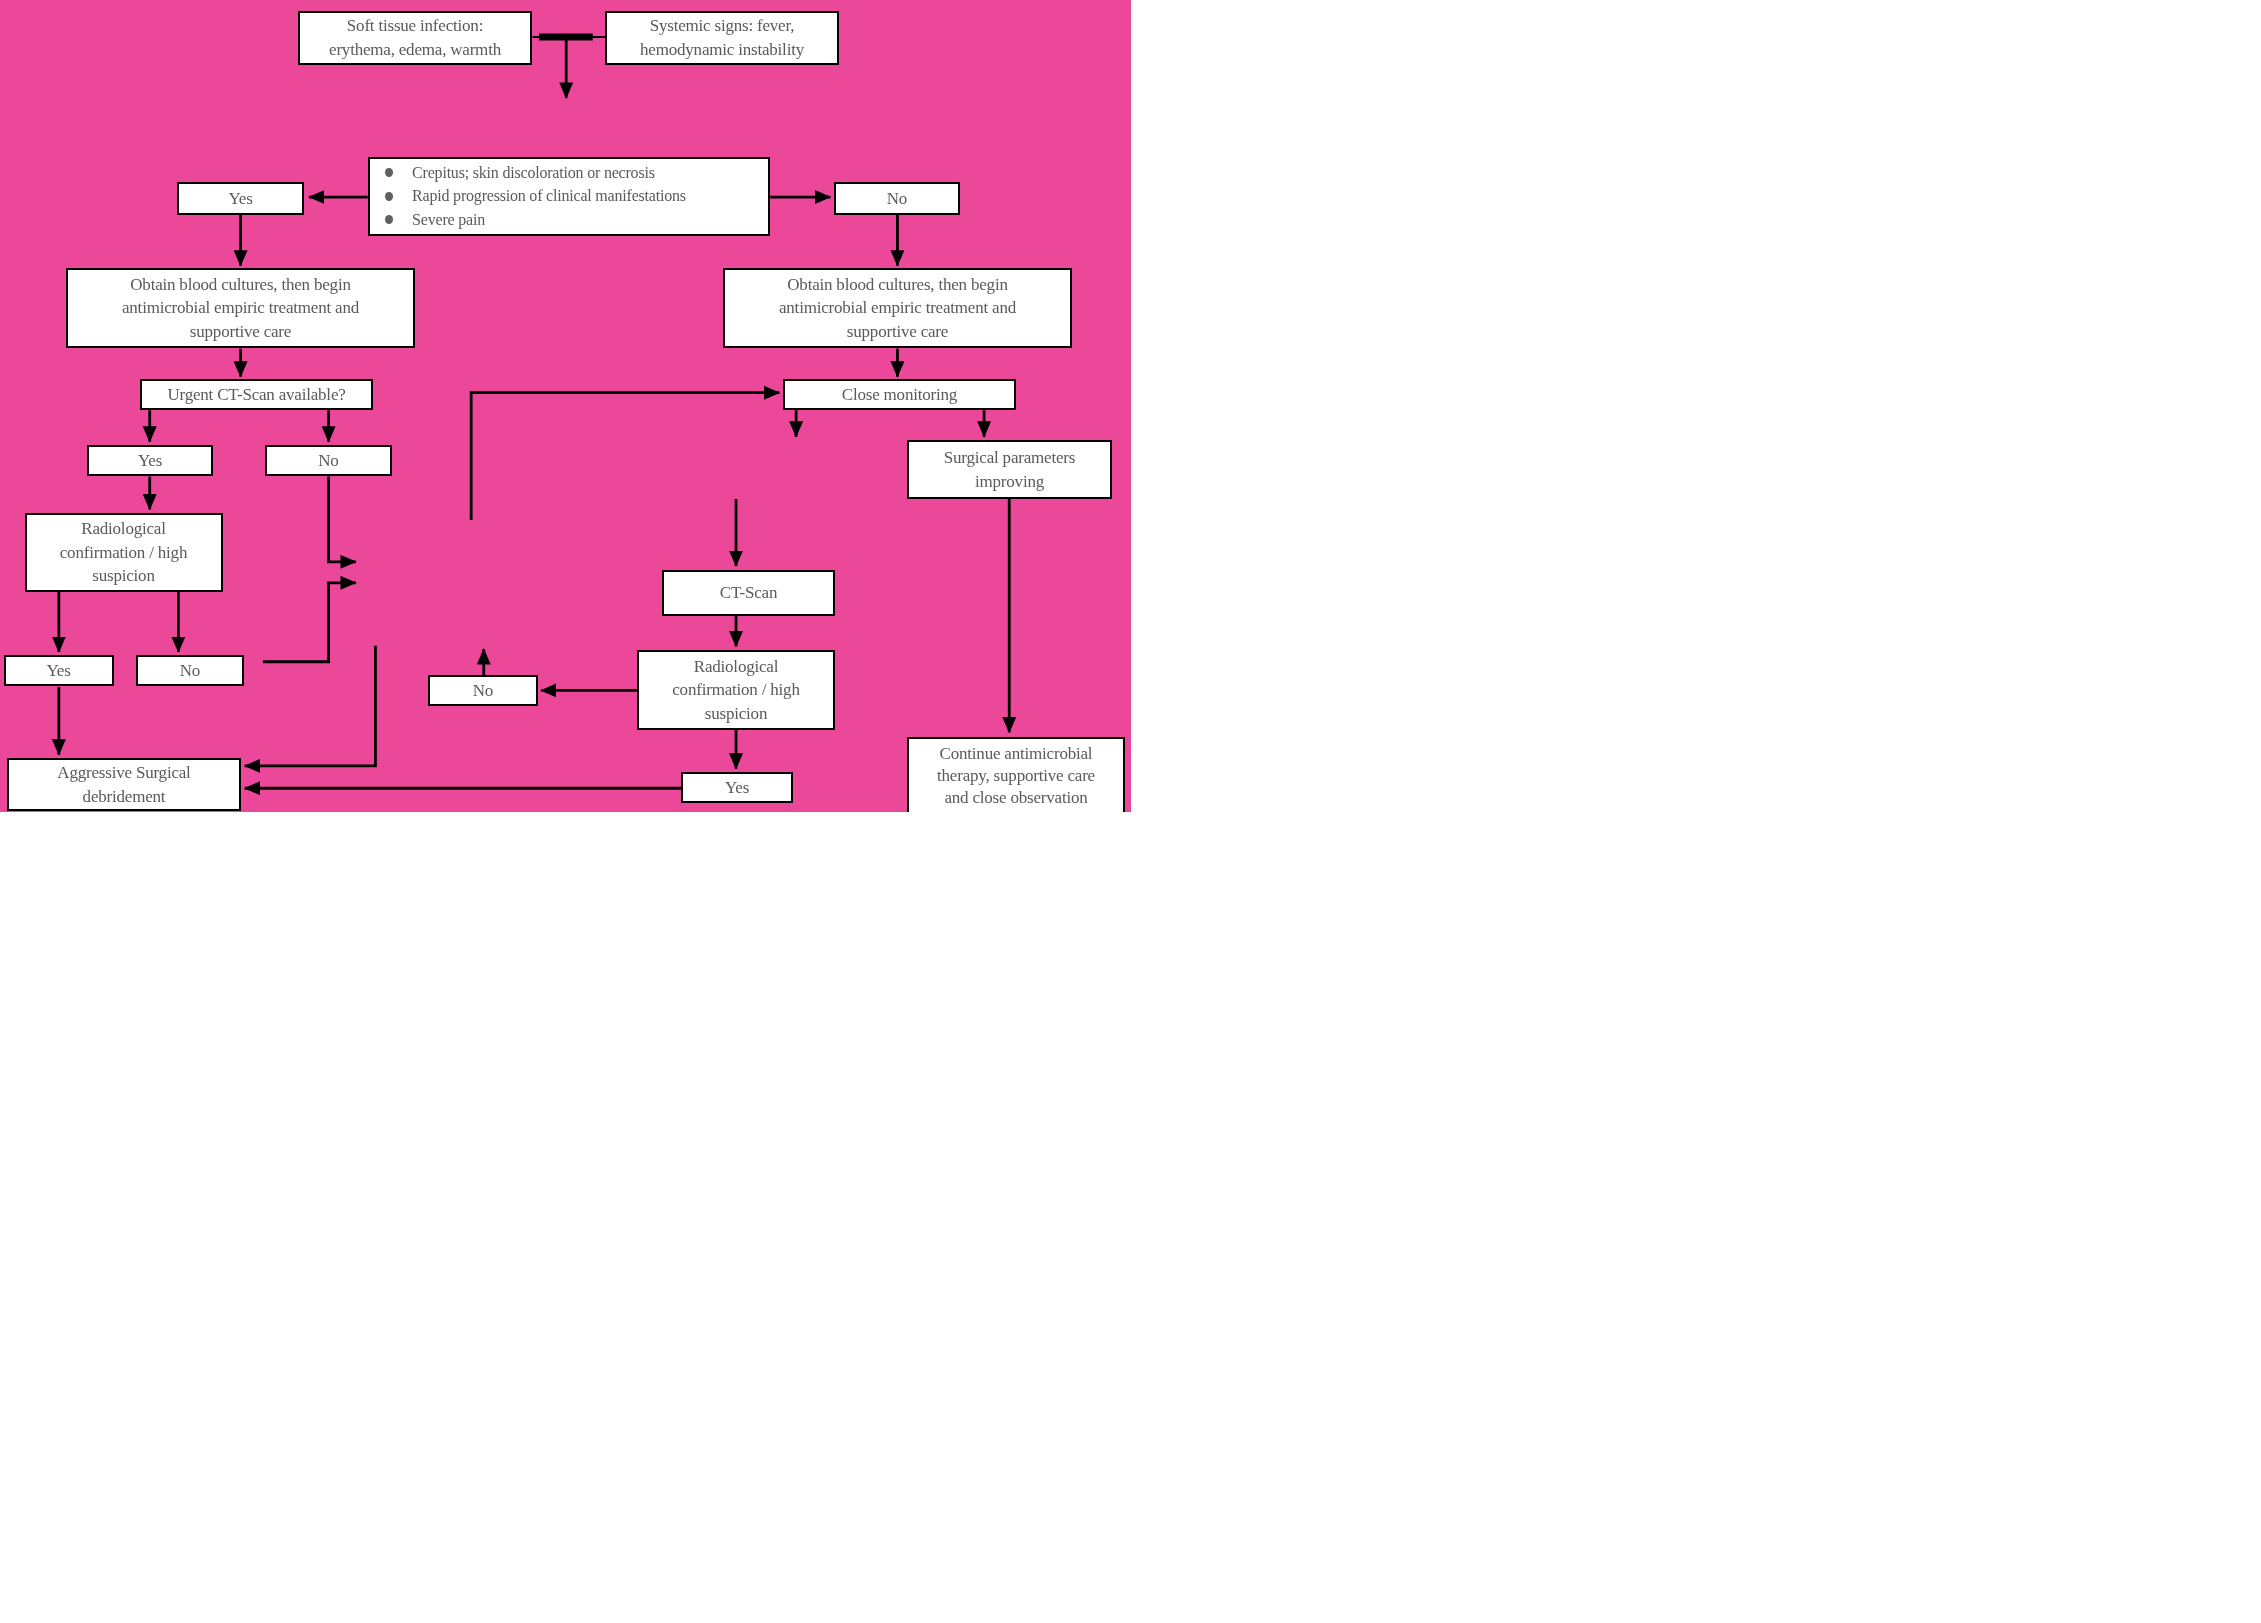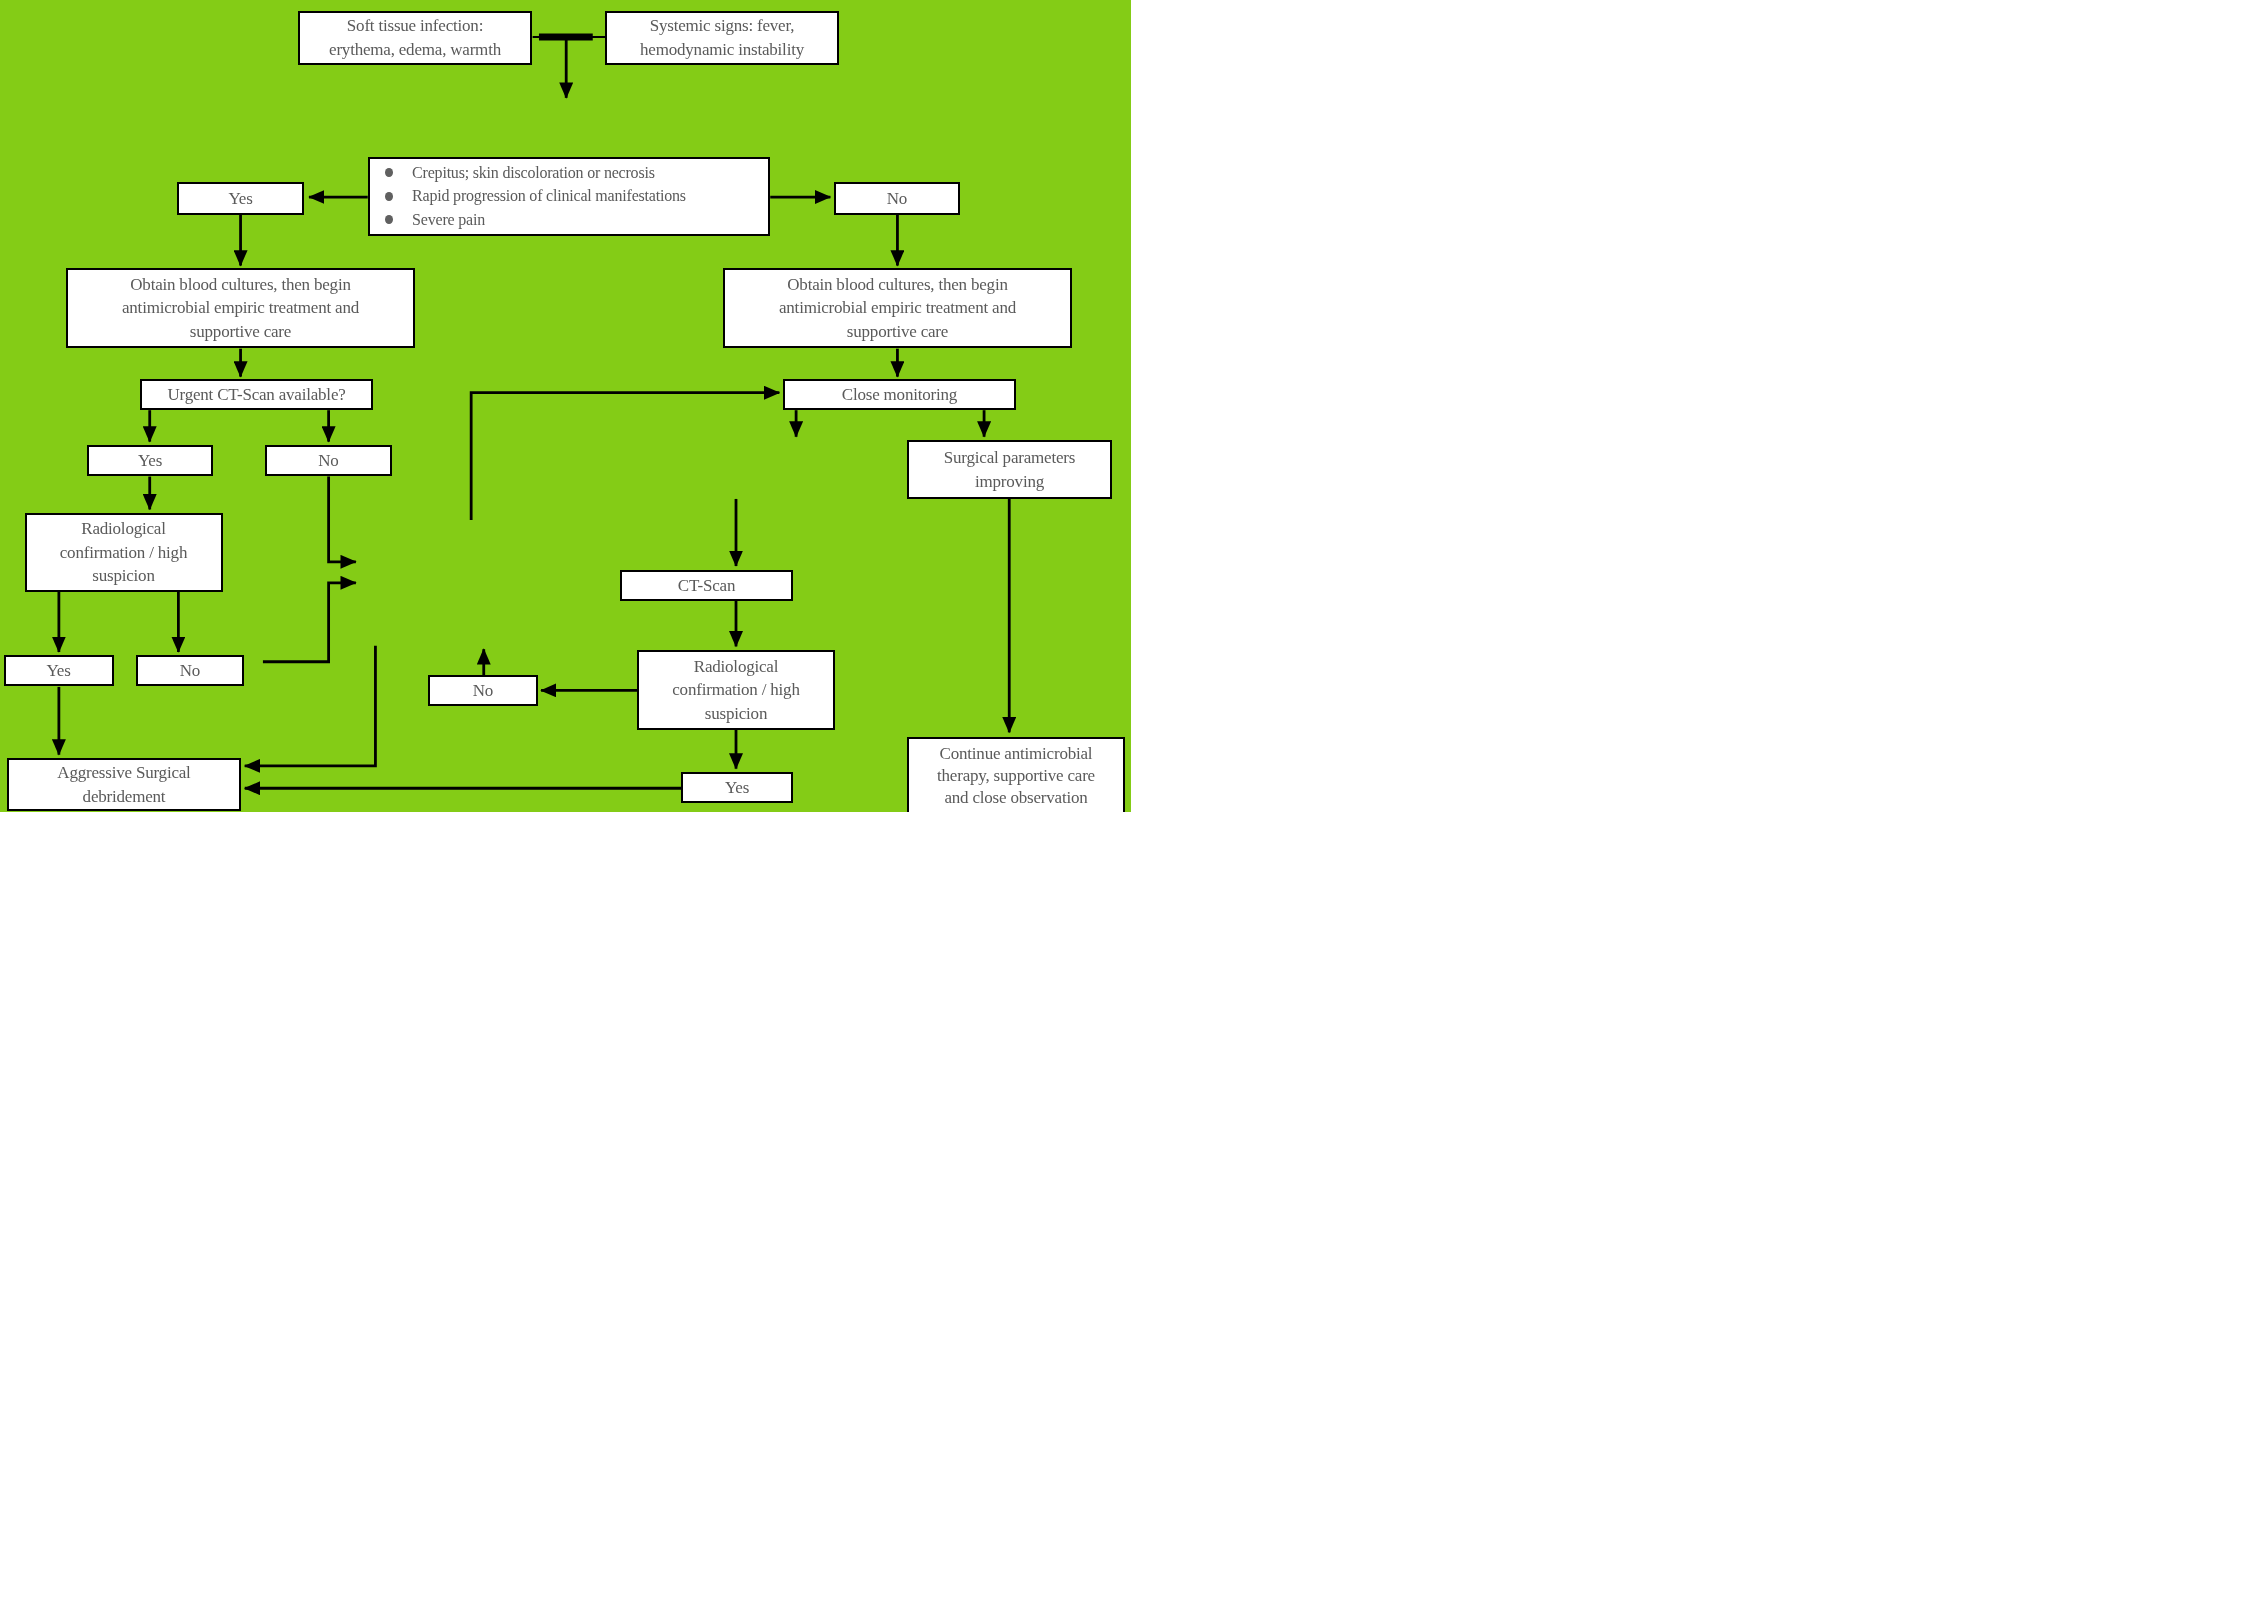--- a/index.html
+++ b/index.html
@@ -1,16 +1,16 @@
 <!DOCTYPE html>
 <html style="font-size:11.2px"><head>
 <meta charset="utf-8">
 <style>
   html,body{margin:0;padding:0;background:#ffffff;}
-  #canvas{position:relative;width:1131px;height:812px;background:#84cc16;overflow:hidden;
+  #canvas{position:relative;width:1131px;height:812px;background:#ec4899;overflow:hidden;
           font-family:"Liberation Serif", serif;color:#5a5a5a;}
   #connectors{position:absolute;left:0;top:0;width:1131px;height:812px;}
   .node{position:absolute;background:#ffffff;border:2.8px solid #000;box-sizing:border-box;
         display:flex;flex-direction:column;justify-content:center;align-items:center;
         text-align:center;font-size:17px;line-height:1.38;letter-spacing:-0.2px;}
   .b3{border-width:2.1px;}
   .left-align{align-items:flex-start;text-align:left;}
   .bullet-row{display:flex;align-items:flex-start;gap:19px;}
   .dot{width:7.7px;height:9px;border-radius:50%;background:#606060;flex:0 0 auto;margin-top:6.3px;}
   .bullet-text{flex:1;}
@@ -126,21 +126,21 @@
     <div>suspicion</div>
   </div>
 
 
 
   <div class="node b3" style="left:907px;top:440px;width:205px;height:59px">
     <div>Surgical parameters</div>
     <div>improving</div>
   </div>
 
-  <div class="node b3" style="left:620px;top:570px;width:173px;height:31px">
+  <div class="node b3" style="left:662px;top:570px;width:173px;height:46px">
     <div>CT-Scan</div>
   </div>
 
   <div class="node" style="left:637px;top:650px;width:198px;height:80px">
     <div>Radiological</div>
     <div>confirmation /  high</div>
     <div>suspicion</div>
   </div>
 
   <div class="node b3" style="left:3.5px;top:655px;width:110px;height:31px">

